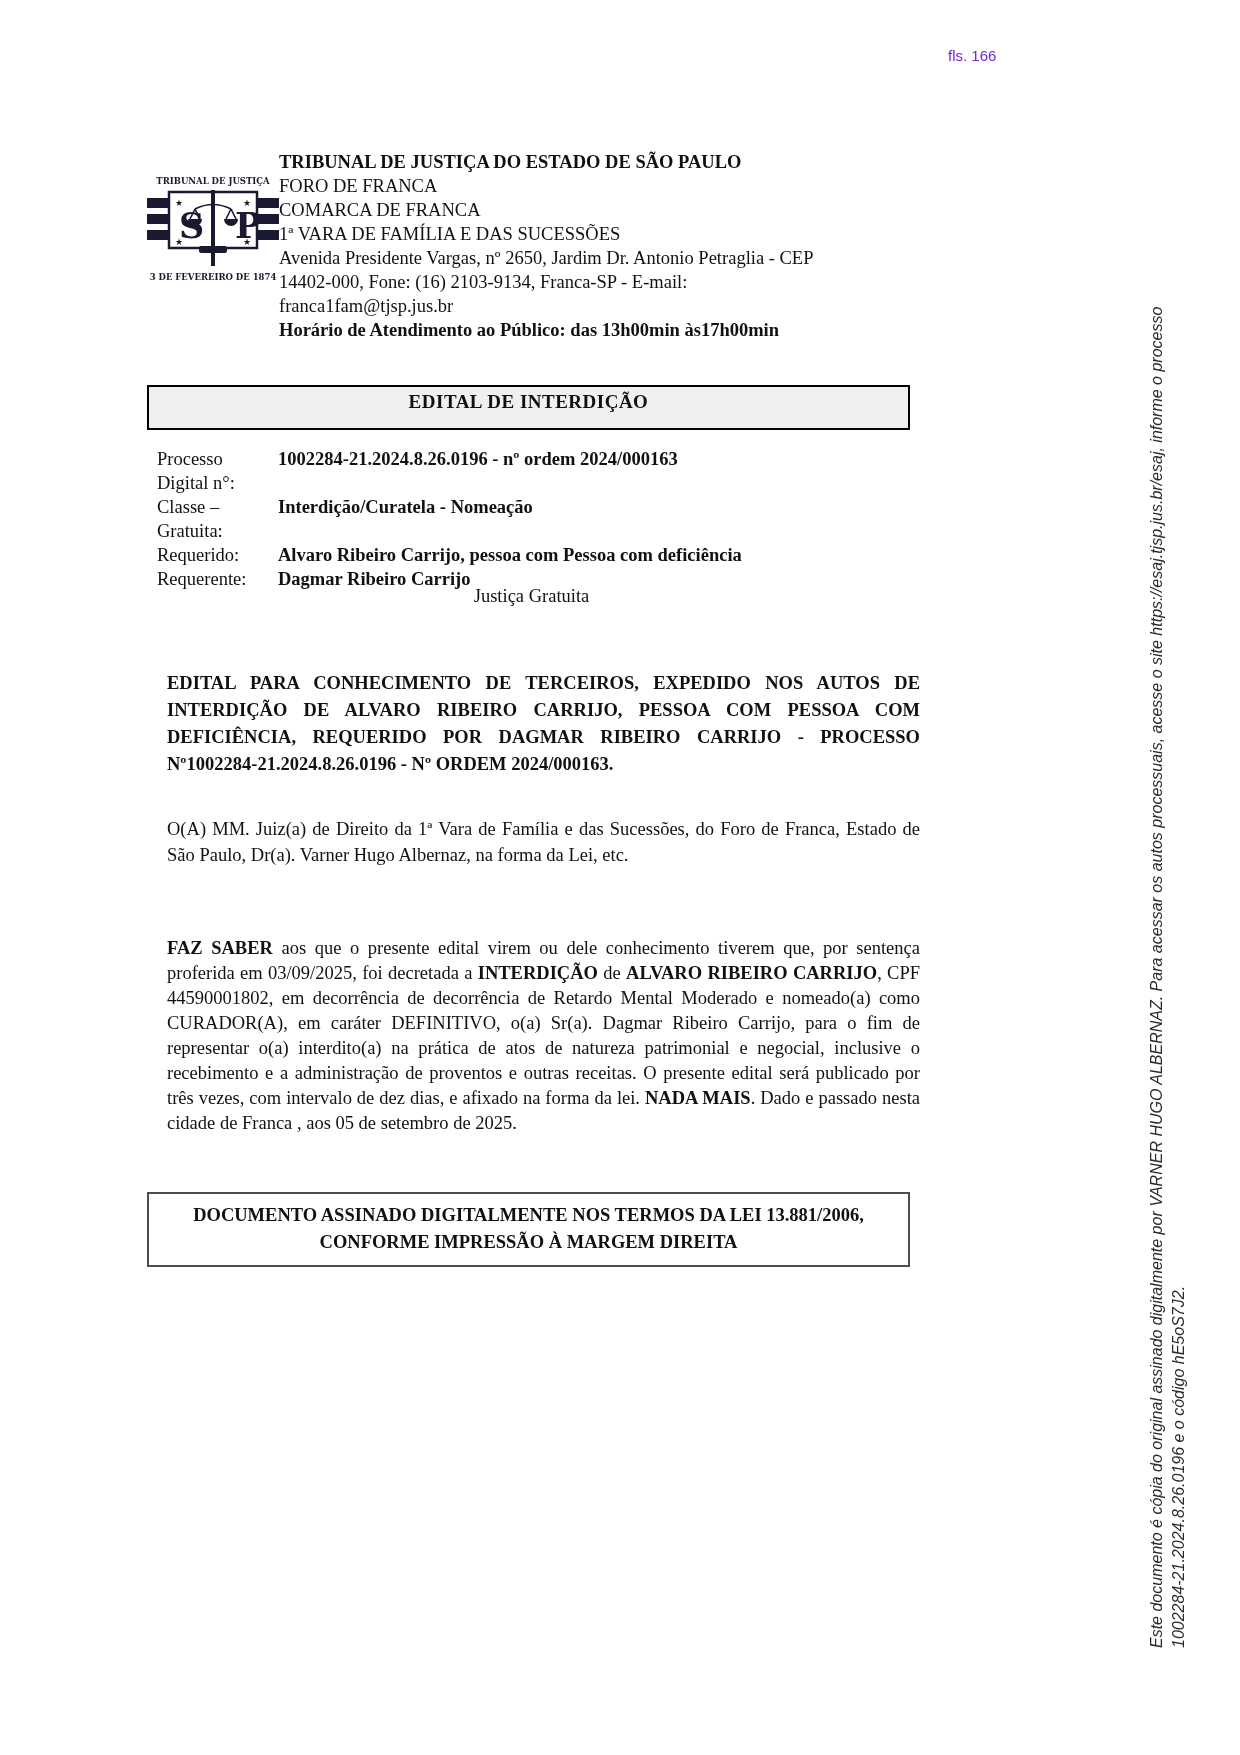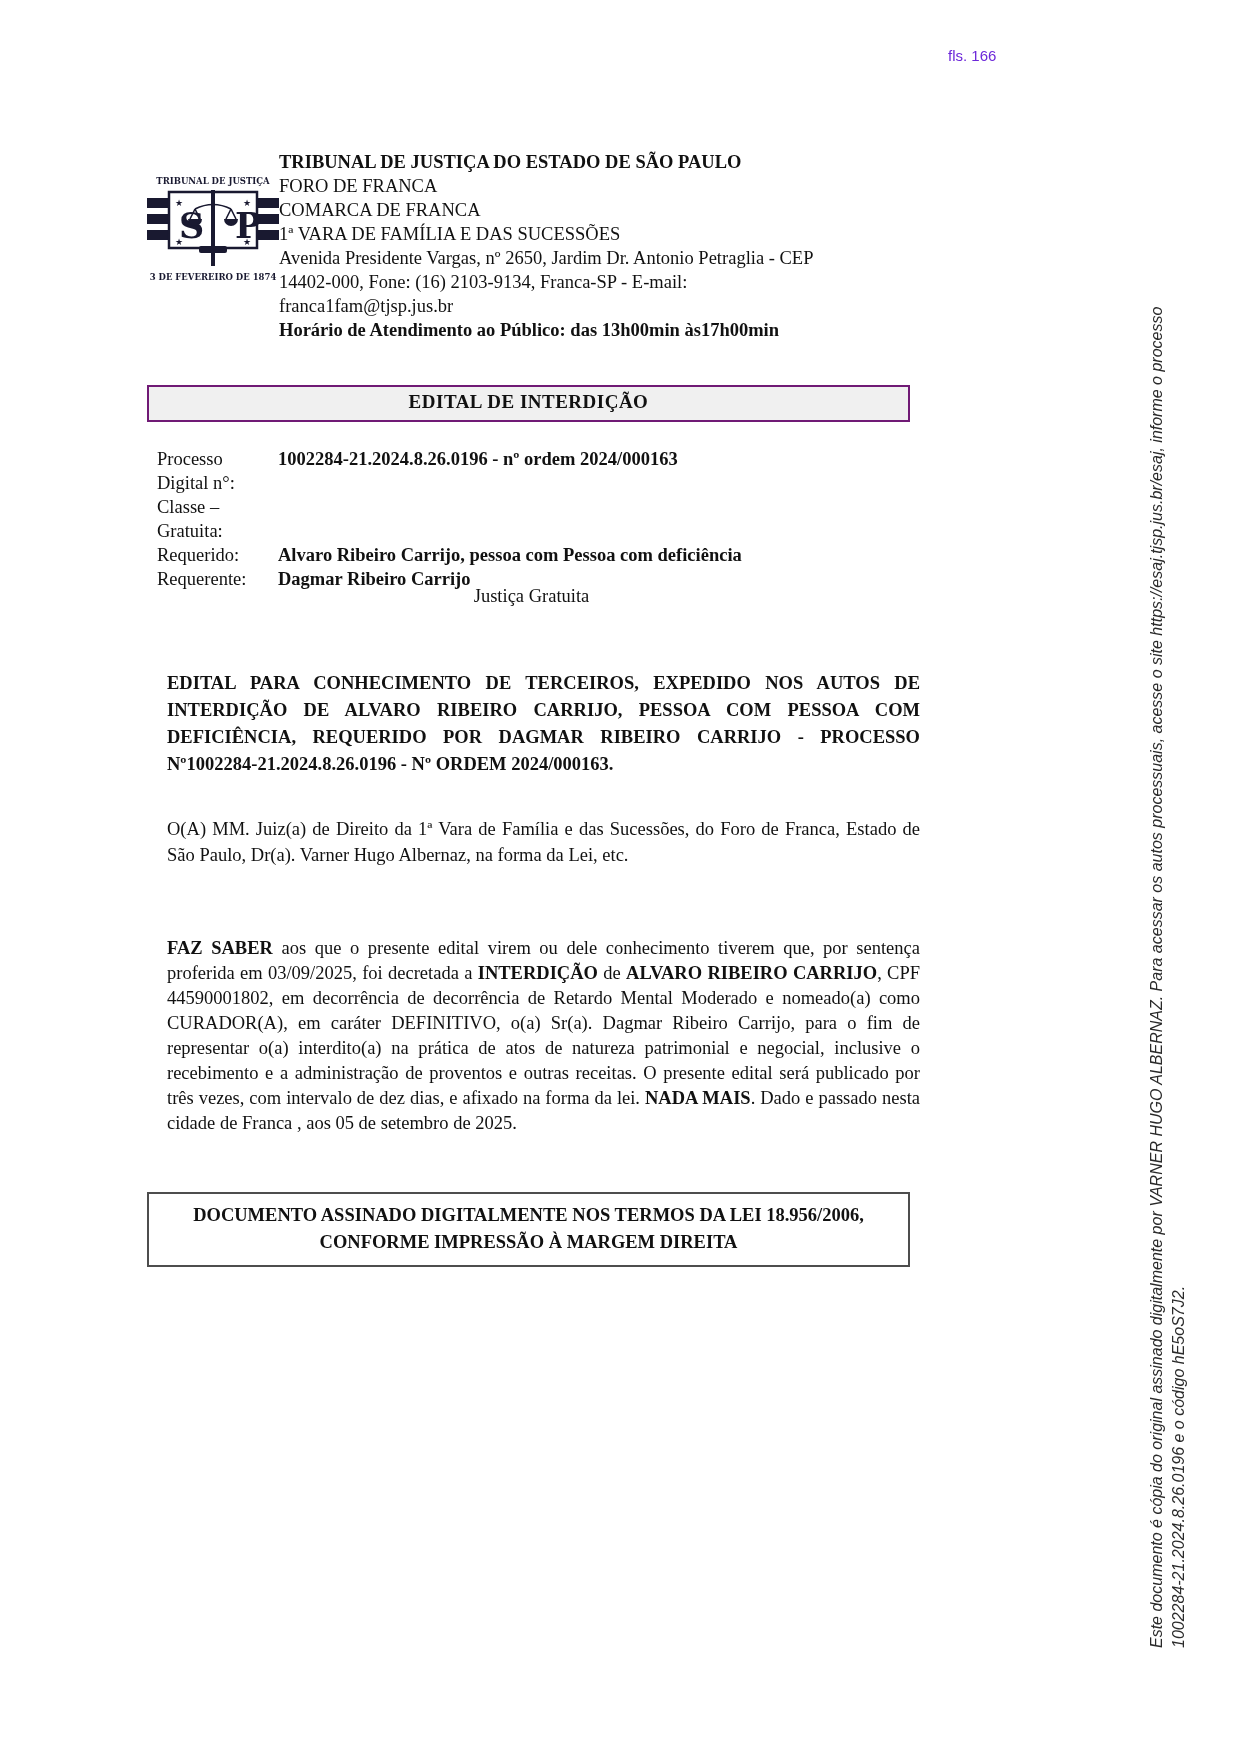--- a/index.html
+++ b/index.html
@@ -18,23 +18,23 @@
   }
   .header{
     position:absolute;left:147px;top:150px;
     display:flex;align-items:flex-start;
   }
   .logo{width:132px;height:122px;flex:0 0 auto;margin-top:12px;}
   .header-text{width:620px;font-size:18.5px;line-height:24px;}
   .h-bold{font-weight:bold;}
   .title-box{
     position:absolute;left:147px;top:385px;width:759px;
-    border:2px solid #701a75;background:#f0f0f0;
+    border:2px solid #000000;background:#f0f0f0;
     text-align:center;font-weight:bold;font-size:19px;
-    padding:4px 0 7px 0;letter-spacing:.5px;
+    padding:4px 0 15px 0;letter-spacing:.5px;
   }
   .process{
     position:absolute;left:157px;top:447px;width:751px;
     font-size:18.5px;line-height:24px;
   }
   .process .row{display:flex;}
   .process .lbl{width:121px;flex:0 0 auto;}
   .process .val{font-weight:bold;}
   .justica{
     position:absolute;left:155px;top:586px;width:753px;
@@ -118,40 +118,41 @@
   <span>EDITAL DE INTERDIÇÃO</span>
 </div>
 
 <div class="process">
   <div class="row">
     <span class="lbl">Processo Digital n°:</span>
     <span class="val">1002284-21.2024.8.26.0196 - nº ordem 2024/000163</span>
   </div>
   <div class="row">
     <span class="lbl">Classe – Gratuita:</span>
+    <span class="val">Interdição/Curatela - Nomeação</span>
   </div>
   <div class="row">
     <span class="lbl">Requerido:</span>
     <span class="val">Alvaro Ribeiro Carrijo, pessoa com Pessoa com deficiência</span>
   </div>
   <div class="row">
     <span class="lbl">Requerente:</span>
     <span class="val">Dagmar Ribeiro Carrijo</span>
   </div>
 </div>
 
 <div class="justica">Justiça Gratuita</div>
 
 <p class="para para-edital">EDITAL PARA CONHECIMENTO DE TERCEIROS, EXPEDIDO NOS AUTOS DE INTERDIÇÃO DE ALVARO RIBEIRO CARRIJO, PESSOA COM PESSOA COM DEFICIÊNCIA, REQUERIDO POR DAGMAR RIBEIRO CARRIJO - PROCESSO Nº1002284-21.2024.8.26.0196 - Nº ORDEM 2024/000163.</p>
 
 <p class="para para-judge">O(A) MM. Juiz(a) de Direito da 1ª Vara de Família e das Sucessões, do Foro de Franca, Estado de São Paulo, Dr(a). Varner Hugo Albernaz, na forma da Lei, etc.</p>
 
 <p class="para para-faz"><b>FAZ SABER</b><span> aos que o presente edital virem ou dele conhecimento tiverem que, por sentença proferida em 03/09/2025, foi decretada a </span><b>INTERDIÇÃO</b><span> de </span><b>ALVARO RIBEIRO CARRIJO</b><span>, CPF 44590001802, em decorrência de decorrência de Retardo Mental Moderado e nomeado(a) como CURADOR(A), em caráter DEFINITIVO, o(a) Sr(a). Dagmar Ribeiro Carrijo, para o fim de representar o(a) interdito(a) na prática de atos de natureza patrimonial e negocial, inclusive o recebimento e a administração de proventos e outras receitas. O presente edital será publicado por três vezes, com intervalo de dez dias, e afixado na forma da lei. </span><b>NADA MAIS</b><span>. Dado e passado nesta cidade de Franca , aos 05 de setembro de 2025.</span></p>
 
 <div class="sig-box">
-  <div>DOCUMENTO ASSINADO DIGITALMENTE NOS TERMOS DA LEI 18.956/2006,</div>
+  <div>DOCUMENTO ASSINADO DIGITALMENTE NOS TERMOS DA LEI 13.881/2006,</div>
   <div>CONFORME IMPRESSÃO À MARGEM DIREITA</div>
 </div>
 
 <div class="margin-note">
   <div>Este documento é cópia do original assinado digitalmente por VARNER HUGO ALBERNAZ. Para acessar os autos processuais, acesse o site https://esaj.tjsp.jus.br/esaj, informe o processo</div>
   <div>1002284-21.2024.8.26.0196 e o código hE5oS7J2.</div>
 </div>
 
 </body></html>

